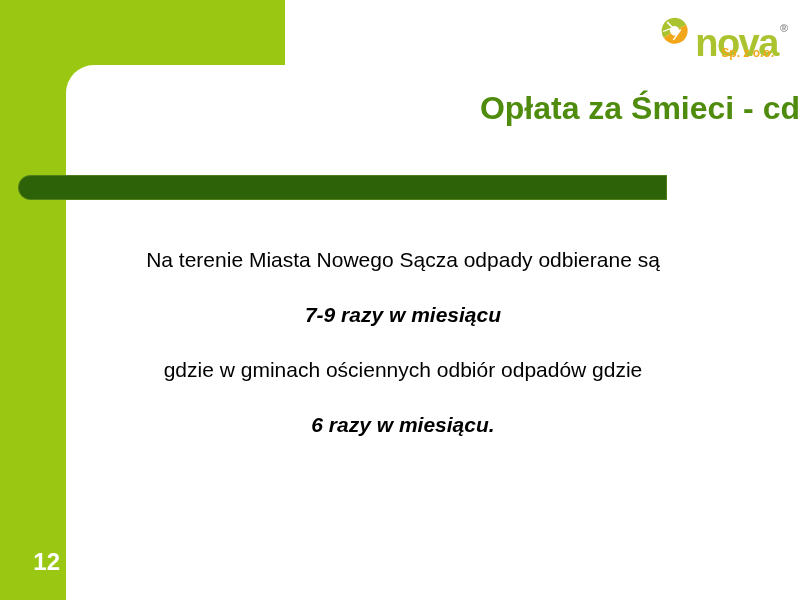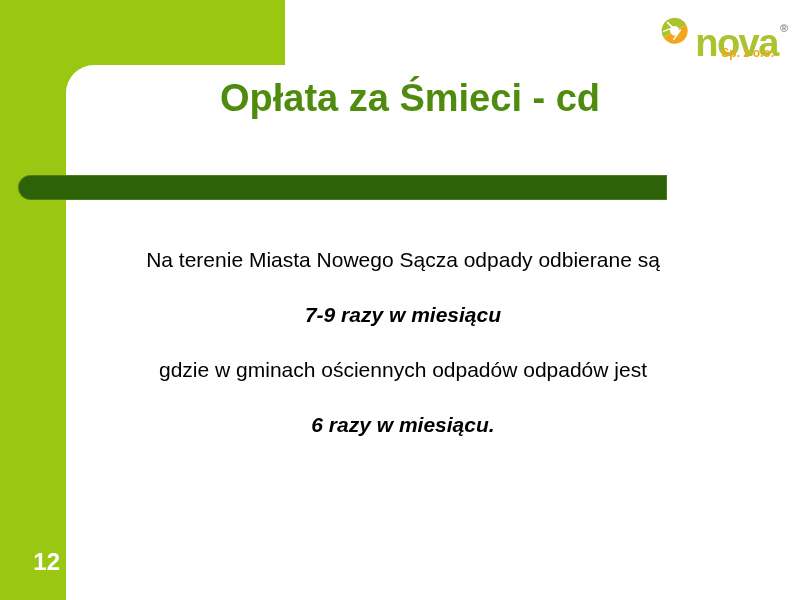--- a/index.html
+++ b/index.html
@@ -46,24 +46,24 @@
     position: absolute;
     left: 18px; top: 175px;
     width: 649px; height: 25px;
     background: var(--bar-dark-green, #2e6209);
     border: 1px solid rgba(110,150,40,.55);
     border-radius: 13px 0 0 13px;
     box-sizing: border-box;
   }
   .slide-title {
     position: absolute;
-    left: 20px; top: 80px;
+    left: 20px; top: 90px;
     width: 780px;
-    text-align: center;
-    font-size: 38px;
+    text-align: right;
+    font-size: 32px;
     font-weight: bold;
     line-height: 36px;
     color: var(--title-green, #4f8c0d);
   }
   .body-text {
     position: absolute;
     left: 8px; top: 246px;
     width: 790px;
     text-align: center;
     color: var(--text-black, #000);
@@ -146,19 +146,19 @@
     <span class="logo-subtitle">Sp. z o.o.</span>
   </div>
 
   <div class="slide-title">Opłata za Śmieci - cd</div>
 
   <div class="divider-bar"></div>
 
   <div class="body-text">
     <p>Na terenie Miasta Nowego Sącza odpady odbierane są</p>
     <p class="emphasis">7-9 razy w miesiącu</p>
-    <p>gdzie w gminach ościennych odpadów odpadów jest</p>
+    <p>gdzie w gminach ościennych odbiór odpadów gdzie</p>
     <p class="emphasis">6 razy w miesiącu.</p>
   </div>
 
   <div class="page-number">12</div>
 
 </div>
 
 </body></html>

